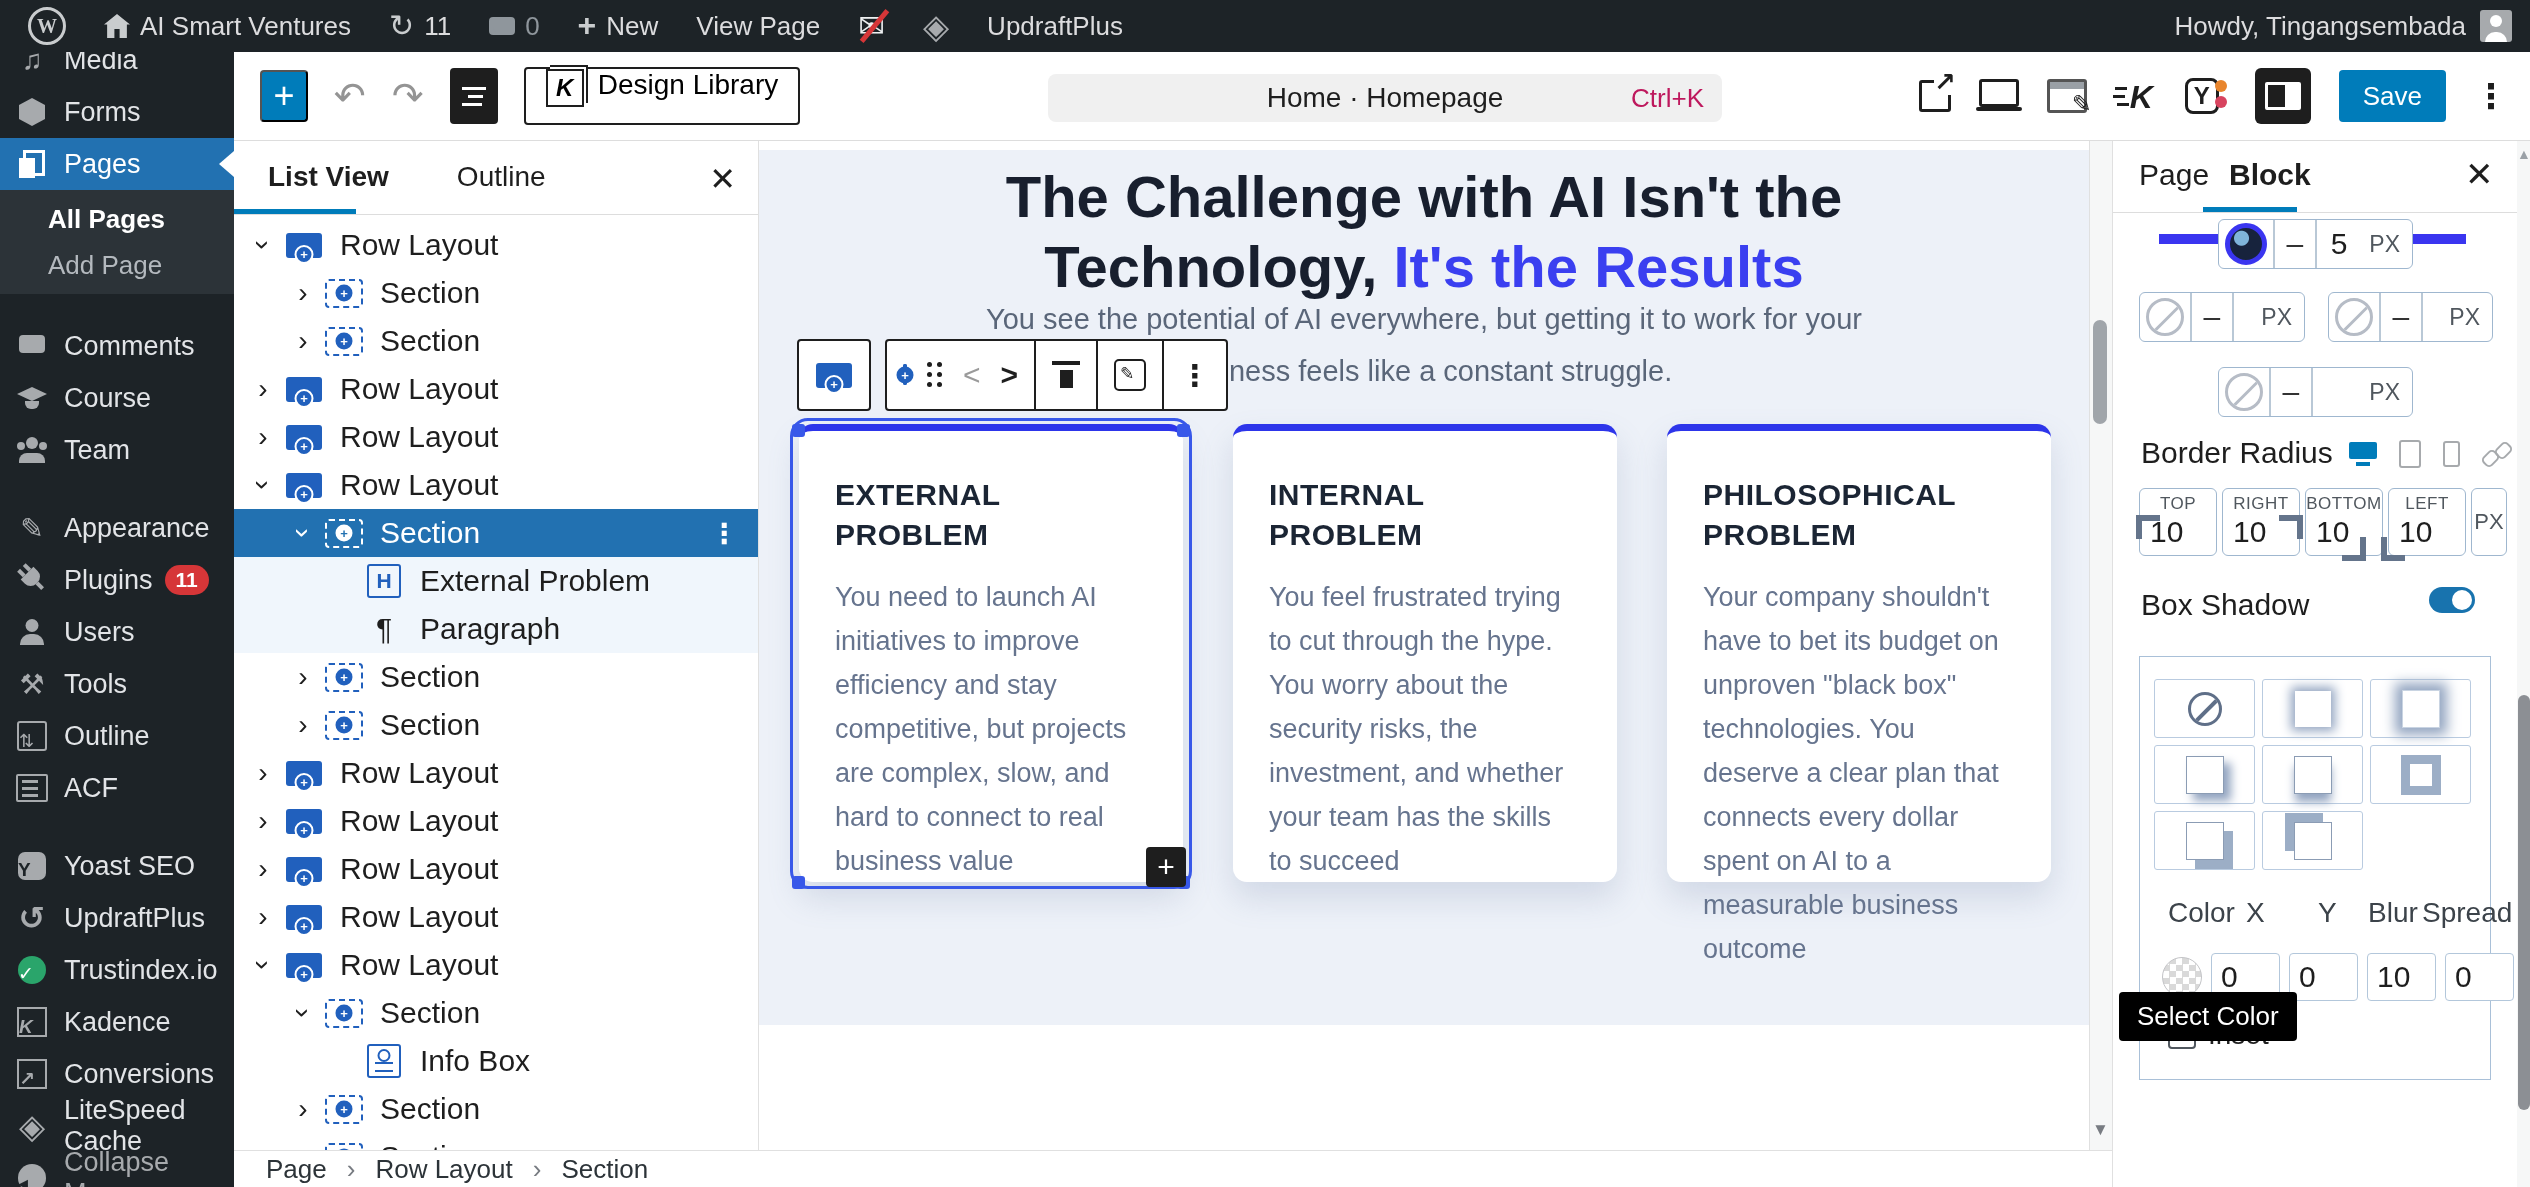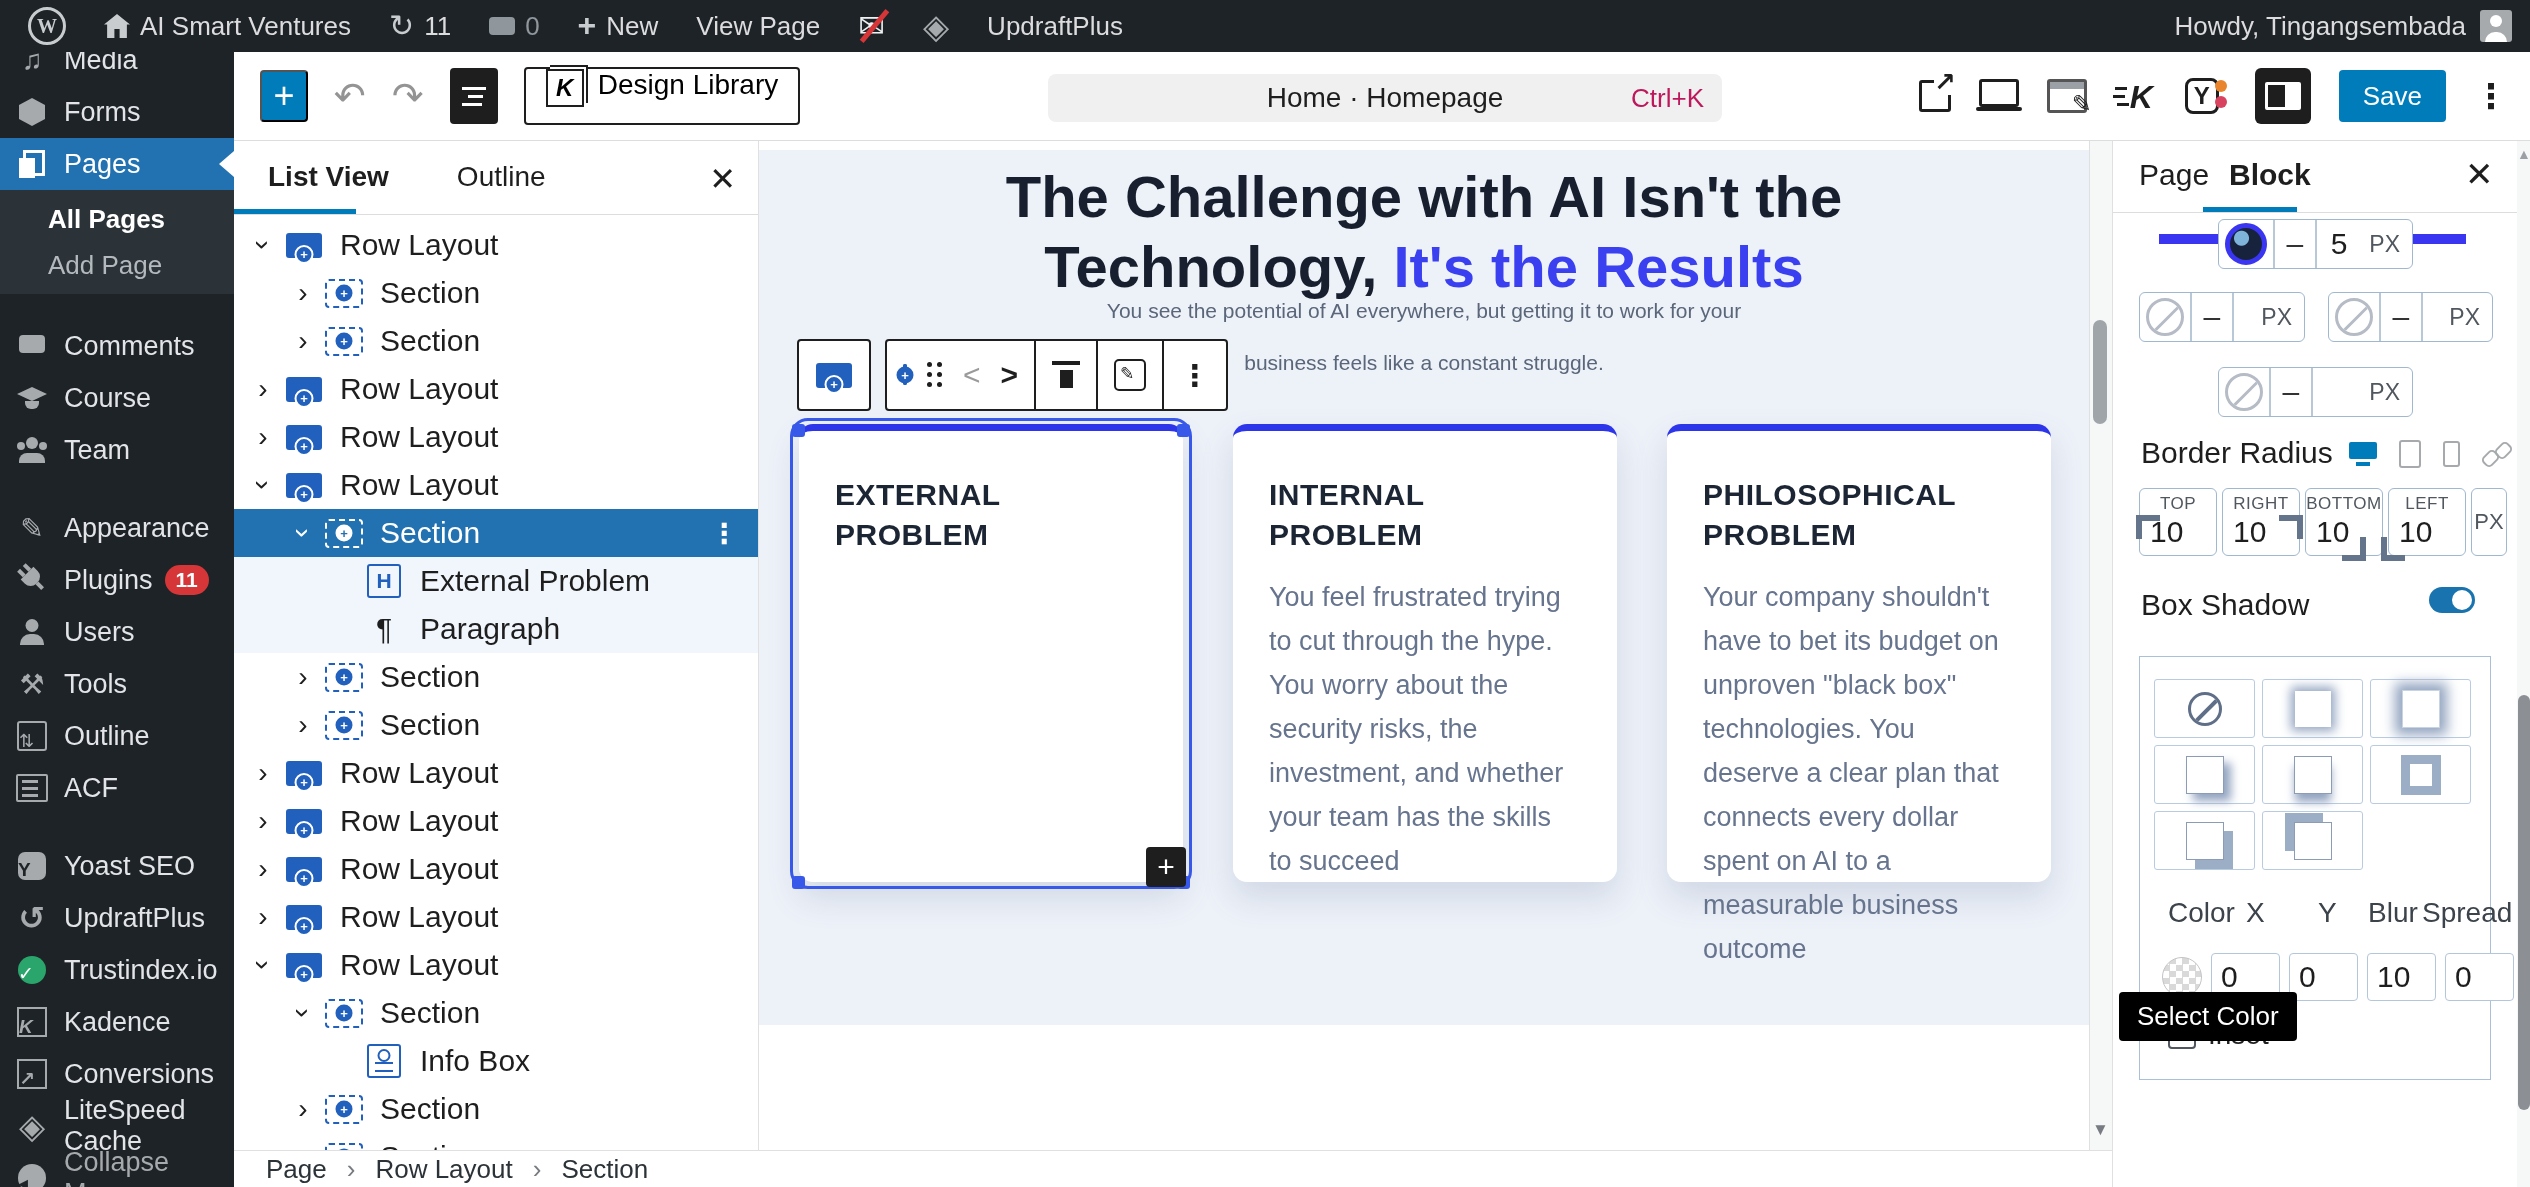--- a/index.html
+++ b/index.html
@@ -145,21 +145,21 @@
   .ic-para{font-size:30px;color:#1e1e1e;line-height:1}
   .ic-para::after{content:"¶"}
   .ic-infobox{width:30px;height:30px;border:2px solid #2160bd;border-radius:3px;position:relative}
   .ic-infobox::before{content:"";position:absolute;top:3px;left:50%;transform:translateX(-50%);width:9px;height:9px;border:2px solid #2160bd;border-radius:50%}
   .ic-infobox::after{content:"";position:absolute;bottom:4px;left:6px;right:6px;height:6px;border-top:2px solid #2160bd;border-bottom:2px solid #2160bd}
   
   #canvas{position:absolute;left:758px;top:140px;width:1354px;height:1010px;background:#fff;overflow:hidden}
   .sect-blue{position:absolute;left:0;top:10px;width:1332px;height:875px;background:#edf1f8}
   .cv-h2{position:absolute;left:0;top:-26px;width:1332px;text-align:center;font-size:58px;line-height:70px;font-weight:bold;color:#181f2e}
   .cv-h2 .accent{color:#3a3ff0}
-  .cv-sub{position:absolute;left:0;top:124px;width:1332px;text-align:center;font-size:21px;line-height:52px;color:#5a6679}
+  .cv-sub{position:absolute;left:0;top:124px;width:1332px;text-align:center;font-size:29px;line-height:52px;color:#5a6679}
   .cv-toolbar{position:absolute;left:39px;top:199px;display:flex;gap:14px;z-index:10}
   .tb-solo{width:70px;height:68px;background:#fff;border:2px solid #1e1e1e;border-radius:4px;display:flex;align-items:center;justify-content:center;cursor:pointer}
   .tb-group{display:flex;background:#fff;border:2px solid #1e1e1e;border-radius:4px;height:68px}
   .tb-seg{display:flex;align-items:center;padding:0 16px;gap:20px}
   .tb-seg + .tb-seg{border-left:2px solid #1e1e1e}
   .tb-dots{position:relative;width:16px;height:28px;cursor:grab}
   .tb-dots::before{content:"";position:absolute;left:0;top:1px;width:5px;height:5px;border-radius:50%;background:#1e1e1e;
     box-shadow:0 10px 0 #1e1e1e,0 20px 0 #1e1e1e,10px 0 0 #1e1e1e,10px 10px 0 #1e1e1e,10px 20px 0 #1e1e1e}
   .tb-chl{font-size:30px;color:#9a9a9a;cursor:pointer}
   .tb-chr{font-size:30px;color:#1e1e1e;font-weight:bold;cursor:pointer}
@@ -635,20 +635,21 @@
           </div>
         <div class="tb-seg">
             <span class="tb-kebab">⋮</span>
           </div>
       </div>
     </div>
 
     <div class="cards-row" id="cards">
         <article class="card">
           <h3 class="card-title">EXTERNAL PROBLEM</h3>
+          <p class="card-body">You need to launch AI initiatives to improve efficiency and stay competitive, but projects are complex, slow, and hard to connect to real business value</p>
           <div class="sel-outline"></div>
           <span class="handle h-tl"></span>
           <span class="handle h-tr"></span>
           <span class="handle h-bl"></span>
           <span class="handle h-br"></span>
           <button class="appender">+</button>
         </article>
         <article class="card">
           <h3 class="card-title">INTERNAL PROBLEM</h3>
           <p class="card-body">You feel frustrated trying to cut through the hype. You worry about the security risks, the investment, and whether your team has the skills to succeed</p>

